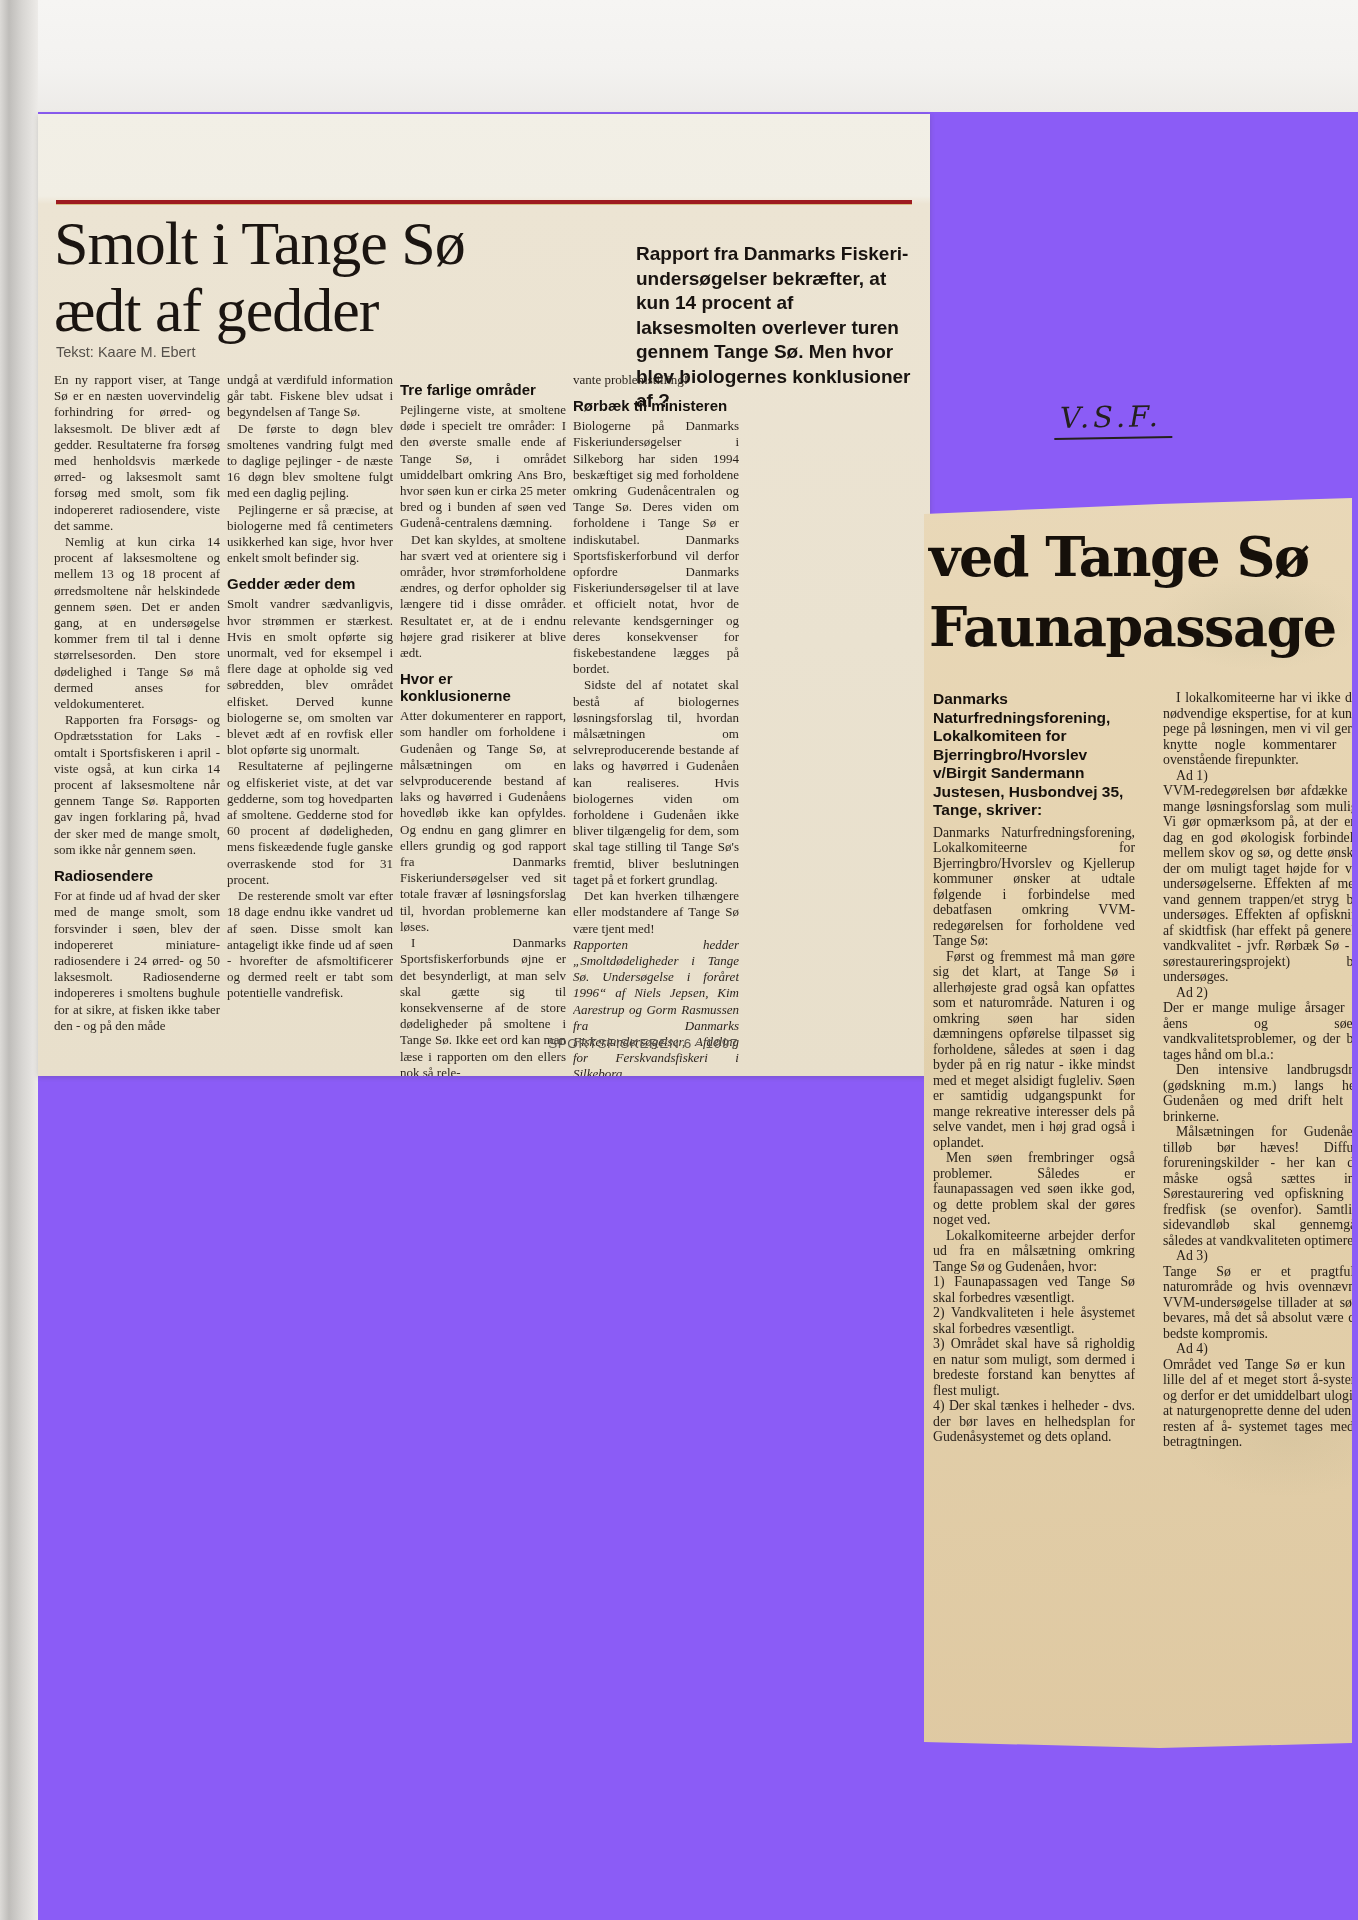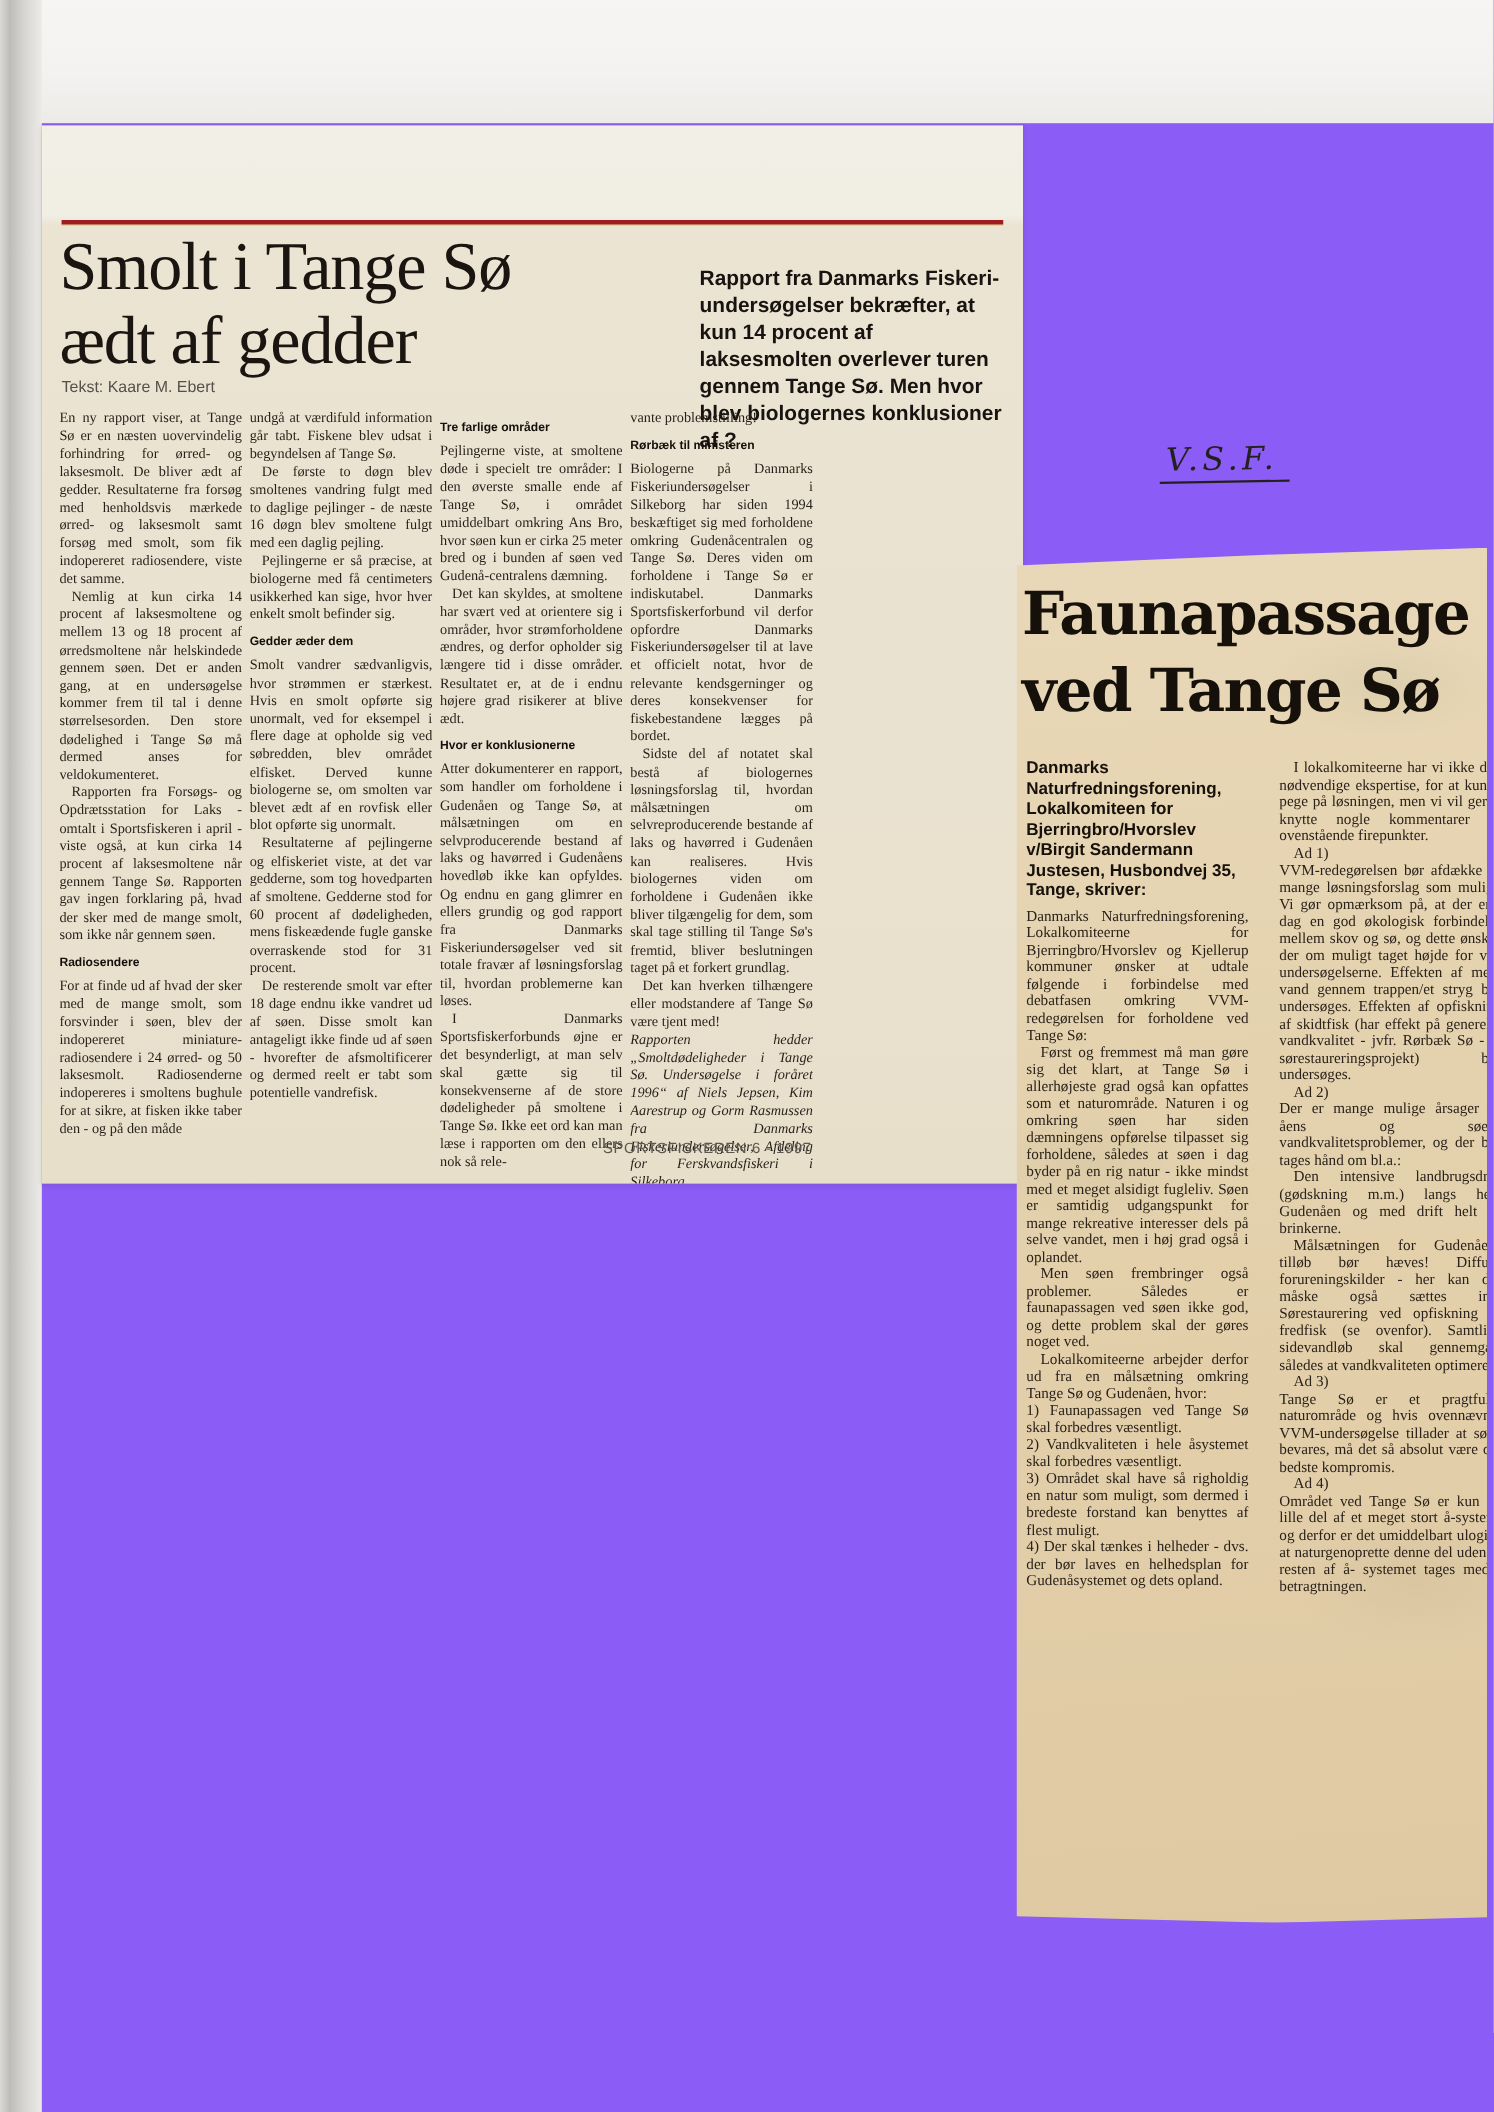--- a/index.html
+++ b/index.html
@@ -29,21 +29,21 @@
   .col{overflow:hidden;}
   .cols-left .col{font-size:13px;line-height:16.2px;text-align:justify;color:#261f19;}
   .cols-left p{margin:0;}
   .footer-left{position:absolute;right:192px;top:922px;font-family:"Liberation Sans",sans-serif;
         font-size:13.5px;letter-spacing:.6px;color:#5c5750;text-align:center;}
 
   
   .blk-p{text-indent:11px;}
   .blk-p0{}
   .blk-pi{font-style:italic;}
-  .blk-h{font-family:"Liberation Sans",sans-serif;font-weight:bold;font-size:11px;
+  .blk-h{font-family:"Liberation Sans",sans-serif;font-weight:bold;font-size:15px;
         line-height:17px;margin:9px 0 4px 0;text-align:left;color:#15100c;}
 
   
   .clip-right{position:absolute;left:924px;top:496px;width:428px;height:1252px;
         background:
           radial-gradient(ellipse 150px 70px at 78% 10%, rgba(140,150,115,.12), transparent 70%),
           radial-gradient(ellipse 120px 90px at 15% 45%, rgba(150,140,110,.10), transparent 70%),
           radial-gradient(ellipse 160px 90px at 85% 75%, rgba(145,140,105,.10), transparent 70%),
           linear-gradient(176deg,#e9d8b8 0%,#e4d2ae 40%,#dfc9a2 100%);
         box-shadow:0 1px 5px rgba(60,55,45,.25);
@@ -113,22 +113,22 @@
           <p class="blk-pi">Rapporten hedder „Smoltdødeligheder i Tange Sø. Undersøgelse i foråret 1996“ af Niels Jepsen, Kim Aarestrup og Gorm Rasmussen fra Danmarks Fiskeriundersøgelser, Afdeling for Ferskvandsfiskeri i Silkeborg.</p>
         </div>
     </div>
     <div class="footer-left">SPORTSFISKEREN 6 - 1997</div>
   </div>
 
   <div class="vsf">V.S.F.</div>
 
   <div class="clip-right">
     <div class="hl-right">
+      <div>ved Tange Sø</div>
       <div>Faunapassage</div>
-      <div>ved Tange Sø</div>
     </div>
     <div class="cols-right">
       <div class="col">
           <div class="blk-ih">Danmarks Naturfredningsforening, Lokalkomiteen for Bjerringbro/Hvorslev v/Birgit Sandermann Justesen, Husbondvej 35, Tange, skriver:</div>
           <p class="blk-p0">Danmarks Naturfredningsforening, Lokalkomiteerne for Bjerringbro/Hvorslev og Kjellerup kommuner ønsker at udtale følgende i forbindelse med debatfasen omkring VVM-redegørelsen for forholdene ved Tange Sø:</p>
           <p class="blk-p">Først og fremmest må man gøre sig det klart, at Tange Sø i allerhøjeste grad også kan opfattes som et naturområde. Naturen i og omkring søen har siden dæmningens opførelse tilpasset sig forholdene, således at søen i dag byder på en rig natur - ikke mindst med et meget alsidigt fugleliv. Søen er samtidig udgangspunkt for mange rekreative interesser dels på selve vandet, men i høj grad også i oplandet.</p>
           <p class="blk-p">Men søen frembringer også problemer. Således er faunapassagen ved søen ikke god, og dette problem skal der gøres noget ved.</p>
           <p class="blk-p">Lokalkomiteerne arbejder derfor ud fra en målsætning omkring Tange Sø og Gudenåen, hvor:</p>
           <p class="blk-p0">1) Faunapassagen ved Tange Sø skal forbedres væsentligt.</p>
           <p class="blk-p0">2) Vandkvaliteten i hele åsystemet skal forbedres væsentligt.</p>

